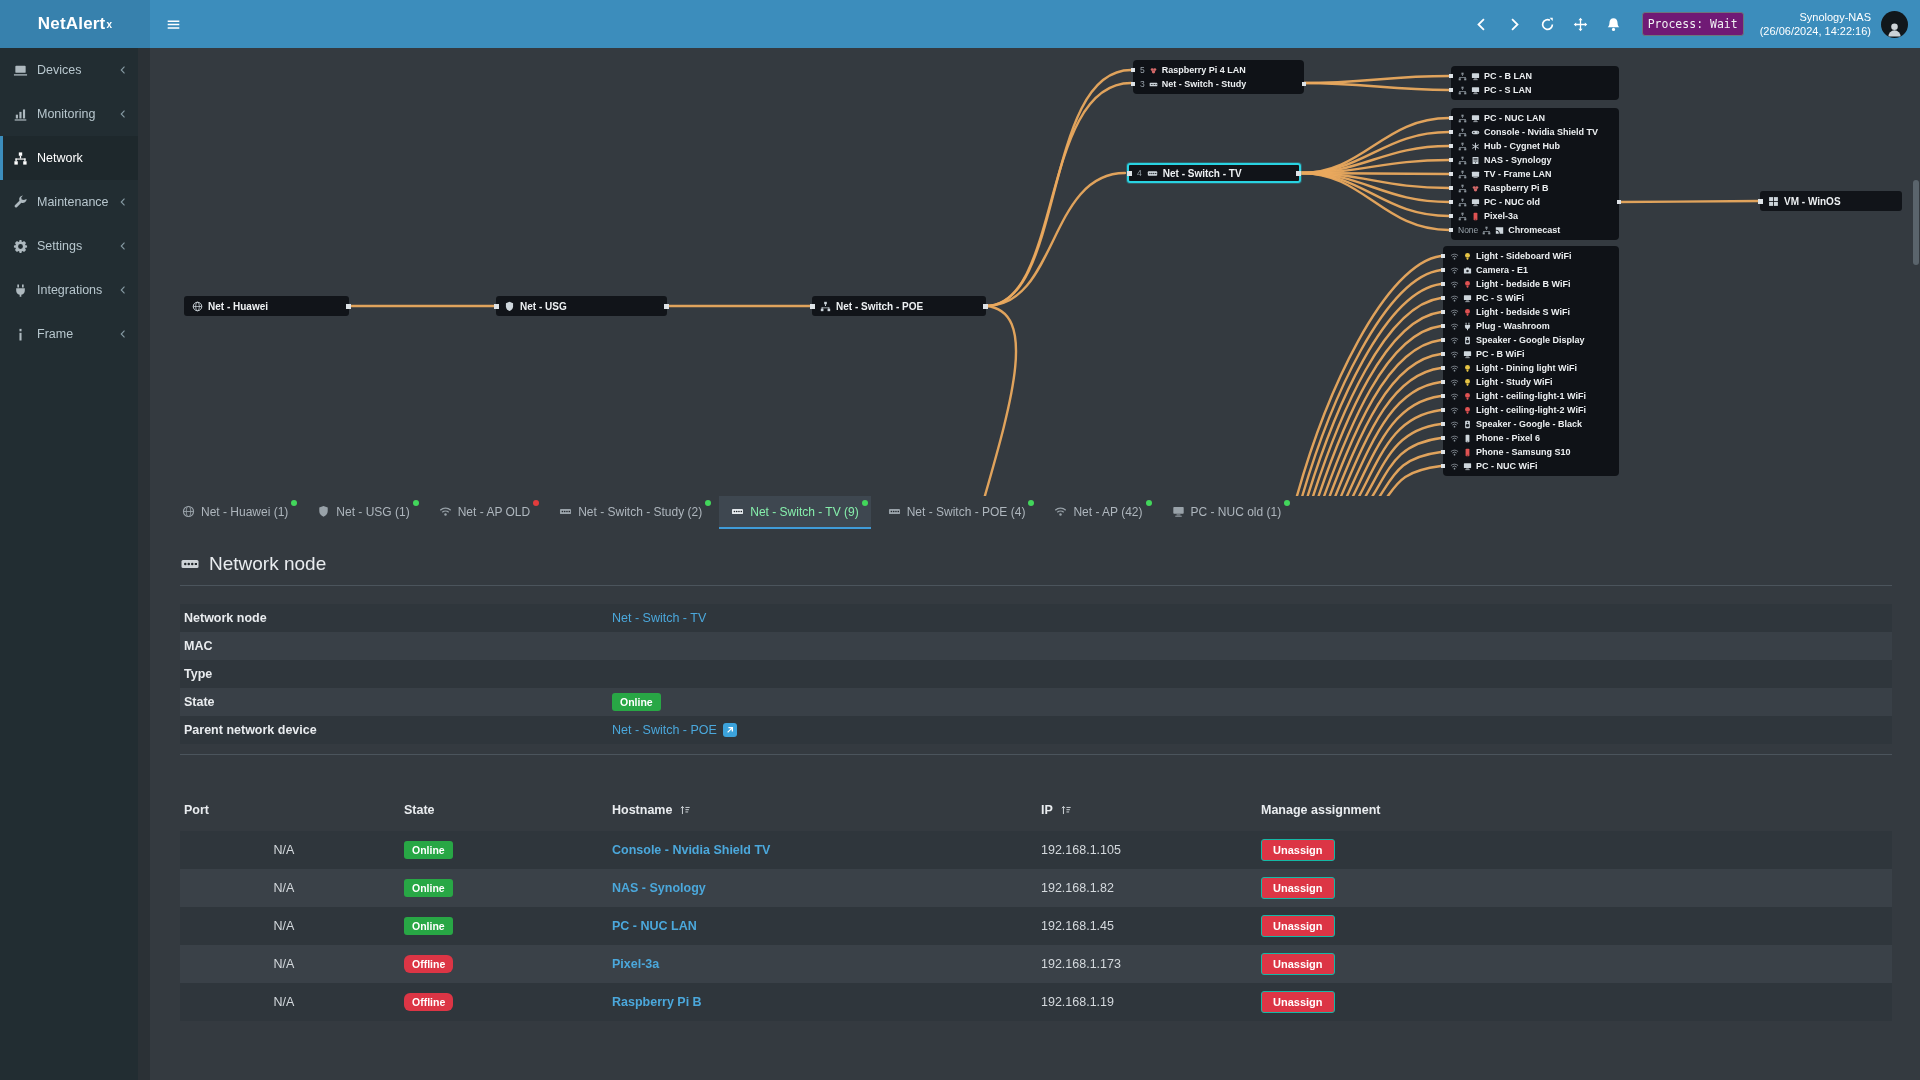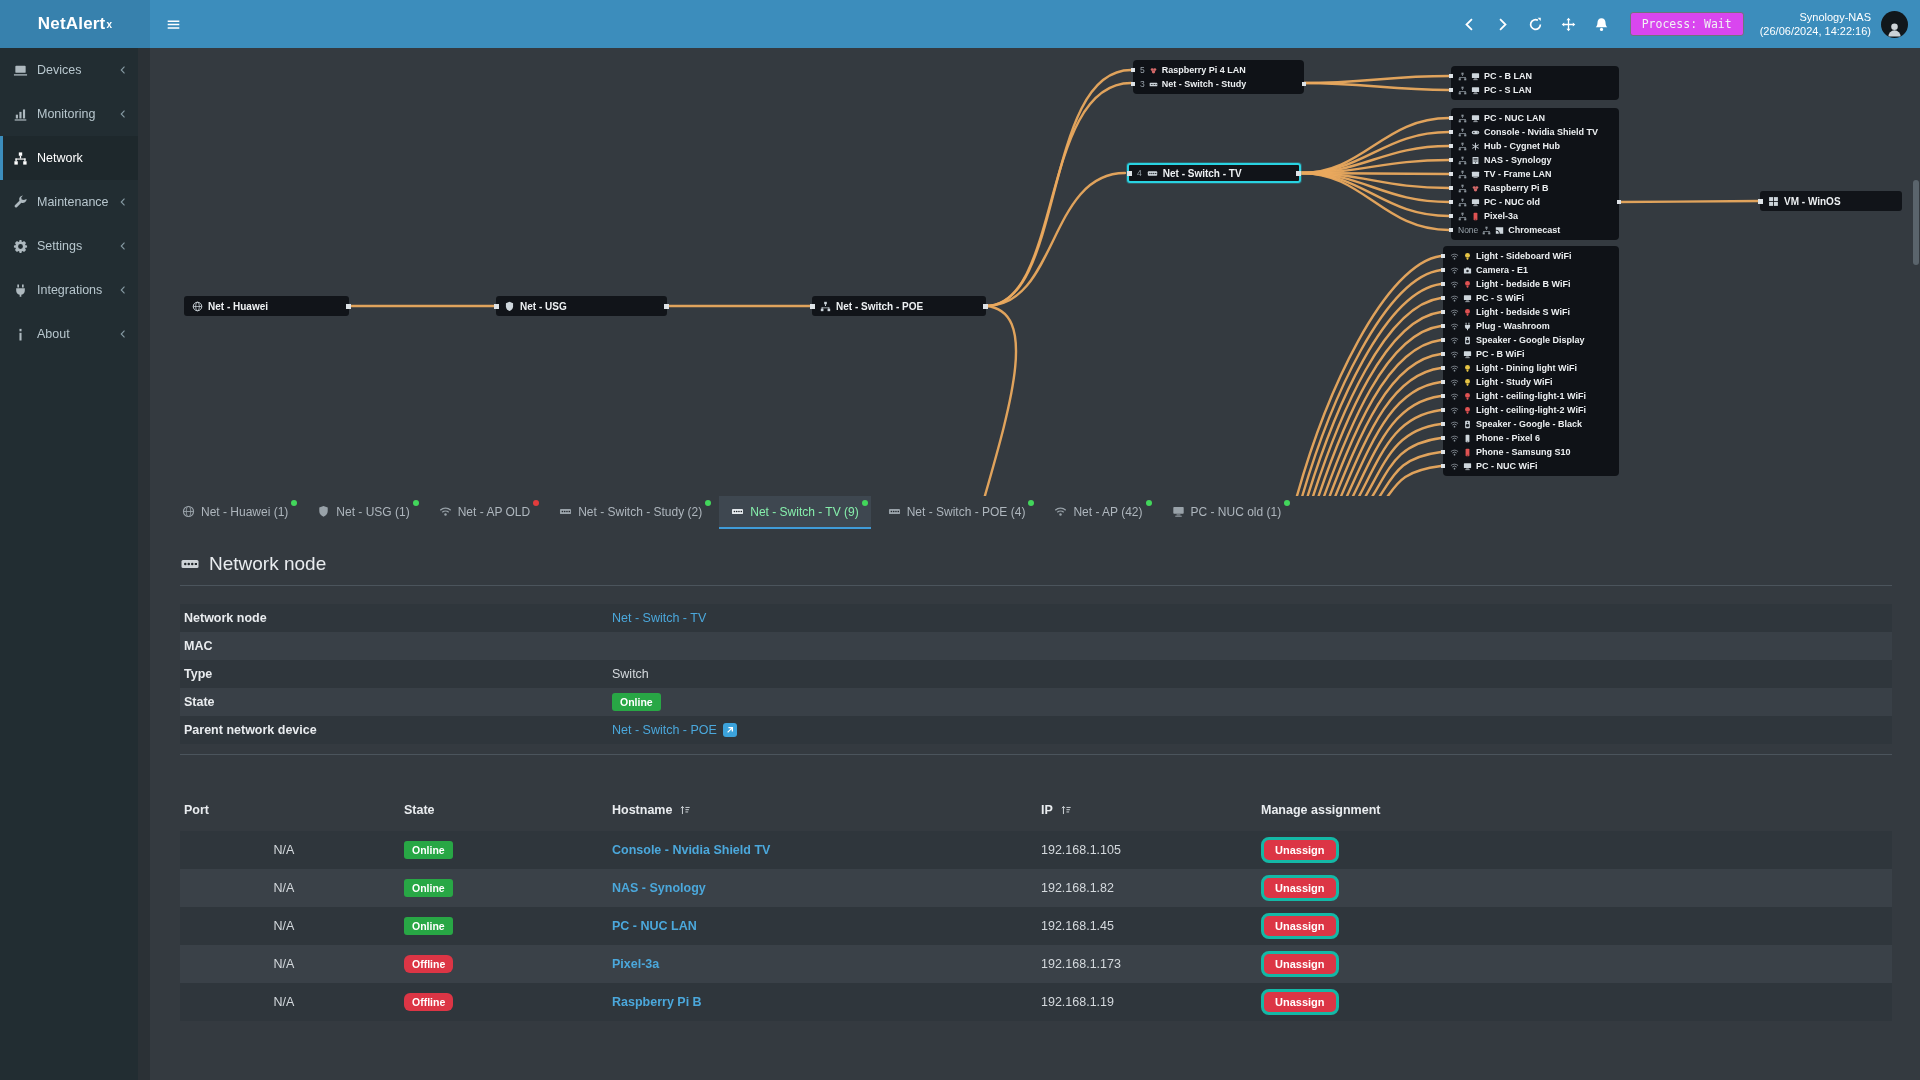--- a/index.html
+++ b/index.html
@@ -12,21 +12,21 @@
   .logo{width:150px;background:#3781ad;color:#fff;display:flex;align-items:center;justify-content:center;
         font-size:17px;font-weight:bold;letter-spacing:.2px;}
   .logo sup{font-size:10px;margin-left:1px;}
   .hbar{flex:1;background:#3c8dbc;display:flex;align-items:center;color:#fff;}
   .hamburger{width:46px;height:48px;display:flex;align-items:center;justify-content:center;cursor:pointer;color:#fff;}
   .hamburger svg{width:15px;height:15px;}
   .hright{margin-left:auto;display:flex;align-items:center;}
   .hic{width:33px;height:48px;display:flex;align-items:center;justify-content:center;color:#fff;cursor:pointer;}
   .hic svg{width:15px;height:15px;}
   .proc-badge{font-family:"DejaVu Sans Mono","Liberation Mono",monospace;font-size:11.5px;color:#f1f3f4;
-        background:#d946ef;border:1px solid #6c757d;border-radius:3px;padding:4px 11px;margin:0 16px 0 12px;white-space:nowrap;}
+        background:#701a75;border:1px solid #6c757d;border-radius:3px;padding:4px 5px;margin:0 16px 0 12px;white-space:nowrap;}
   .hostinfo{text-align:right;font-size:11px;line-height:1.3;color:#fff;margin-right:10px;white-space:nowrap;}
   .avatar{width:27px;height:27px;border-radius:50%;background:#11171c;display:flex;align-items:flex-end;justify-content:center;
         overflow:hidden;color:#cdd3d8;margin-right:12px;flex:0 0 auto;}
   .avatar svg{width:17px;height:17px;}
 
   
   .sidebar{position:absolute;top:48px;left:0;bottom:0;width:138px;background:#222d32;z-index:40;}
   .sitem{height:44px;display:flex;align-items:center;gap:9px;padding:0 10px 0 13px;color:#b8c7ce;font-size:12.5px;cursor:pointer;}
   .sitem .sicon{width:15px;height:15px;flex:0 0 auto;color:#aeb9bf;}
   .sitem .chev{margin-left:auto;width:10px;height:10px;color:#869aa3;}
@@ -102,22 +102,22 @@
   .thead{display:grid;grid-template-columns:220px 208px 429px 220px 1fr;font-weight:bold;color:#e9ecef;font-size:12.5px;
          padding:30px 0 14px 4px;align-items:center;}
   .hcell{display:flex;gap:7px;align-items:center;}
   .sort-ic{width:12px;height:12px;color:#d2d7db;cursor:pointer;}
   .tbody > div:nth-of-type(odd){background:#2f363c;}
   .tbody > div:nth-of-type(even){background:#3a4148;}
   .trow{display:grid;grid-template-columns:220px 208px 429px 220px 1fr;align-items:center;height:38px;padding-left:4px;
         font-size:12.5px;color:#d4d9dd;}
   .c-port{text-align:center;width:200px;}
   .hostlink{color:#4ba8dc;font-weight:bold;text-decoration:none;cursor:pointer;}
-  .unassign{background:#dc3545;border:3px solid #14b8a6;color:#fff;font-weight:bold;font-size:11px;
-        padding:4px 11px;border-radius:8px;cursor:pointer;font-family:inherit;}
+  .unassign{background:#dc3545;border:1px solid #14b8a6;color:#fff;font-weight:bold;font-size:11px;
+        padding:4px 11px;border-radius:3px;cursor:pointer;font-family:inherit;}
 
   .scroll-thumb{position:absolute;right:1px;top:180px;width:6px;height:85px;background:#5a646c;border-radius:3px;z-index:60;}
 </style>
 </head>
 <body>
 
 <div class="header">
   <div class="logo">
       <span>NetAlert</span>
       <sup>x</sup>
@@ -265,21 +265,21 @@
       </span>
     </div>
 
     <div class="sitem">
       <span class="sicon" data-icon="info">
         <svg viewBox="0 0 16 16" fill="currentColor" xmlns="http://www.w3.org/2000/svg">
           <rect x="6.9" y="6.2" width="2.2" height="8.2"></rect>
           <rect x="6.9" y="2" width="2.2" height="2.6"></rect>
         </svg>
       </span>
-      <span class="slabel">About</span>
+      <span class="slabel">Frame</span>
       <span class="chev" data-icon="chevron-left">
         <svg viewBox="0 0 16 16" fill="currentColor" xmlns="http://www.w3.org/2000/svg">
           <path d="M10.4 2.6 5.2 8l5.2 5.4" fill="none" stroke="currentColor" stroke-width="1.8"></path>
         </svg>
       </span>
     </div>
   </nav>
 
 <div class="main">
 
@@ -1082,21 +1082,20 @@
         <div class="dlabel">Network node</div>
         <div class="dvalue">
             <a class="val-link">Net - Switch - TV</a>
           </div>
       </div>
       <div class="drow">
         <div class="dlabel">MAC</div>
       </div>
       <div class="drow">
         <div class="dlabel">Type</div>
-        <div class="dvalue">Switch</div>
       </div>
       <div class="drow">
         <div class="dlabel">State</div>
         <div class="dvalue">
             <span class="badge online">Online</span>
           </div>
       </div>
       <div class="drow">
         <div class="dlabel">Parent network device</div>
         <div class="dvalue">

